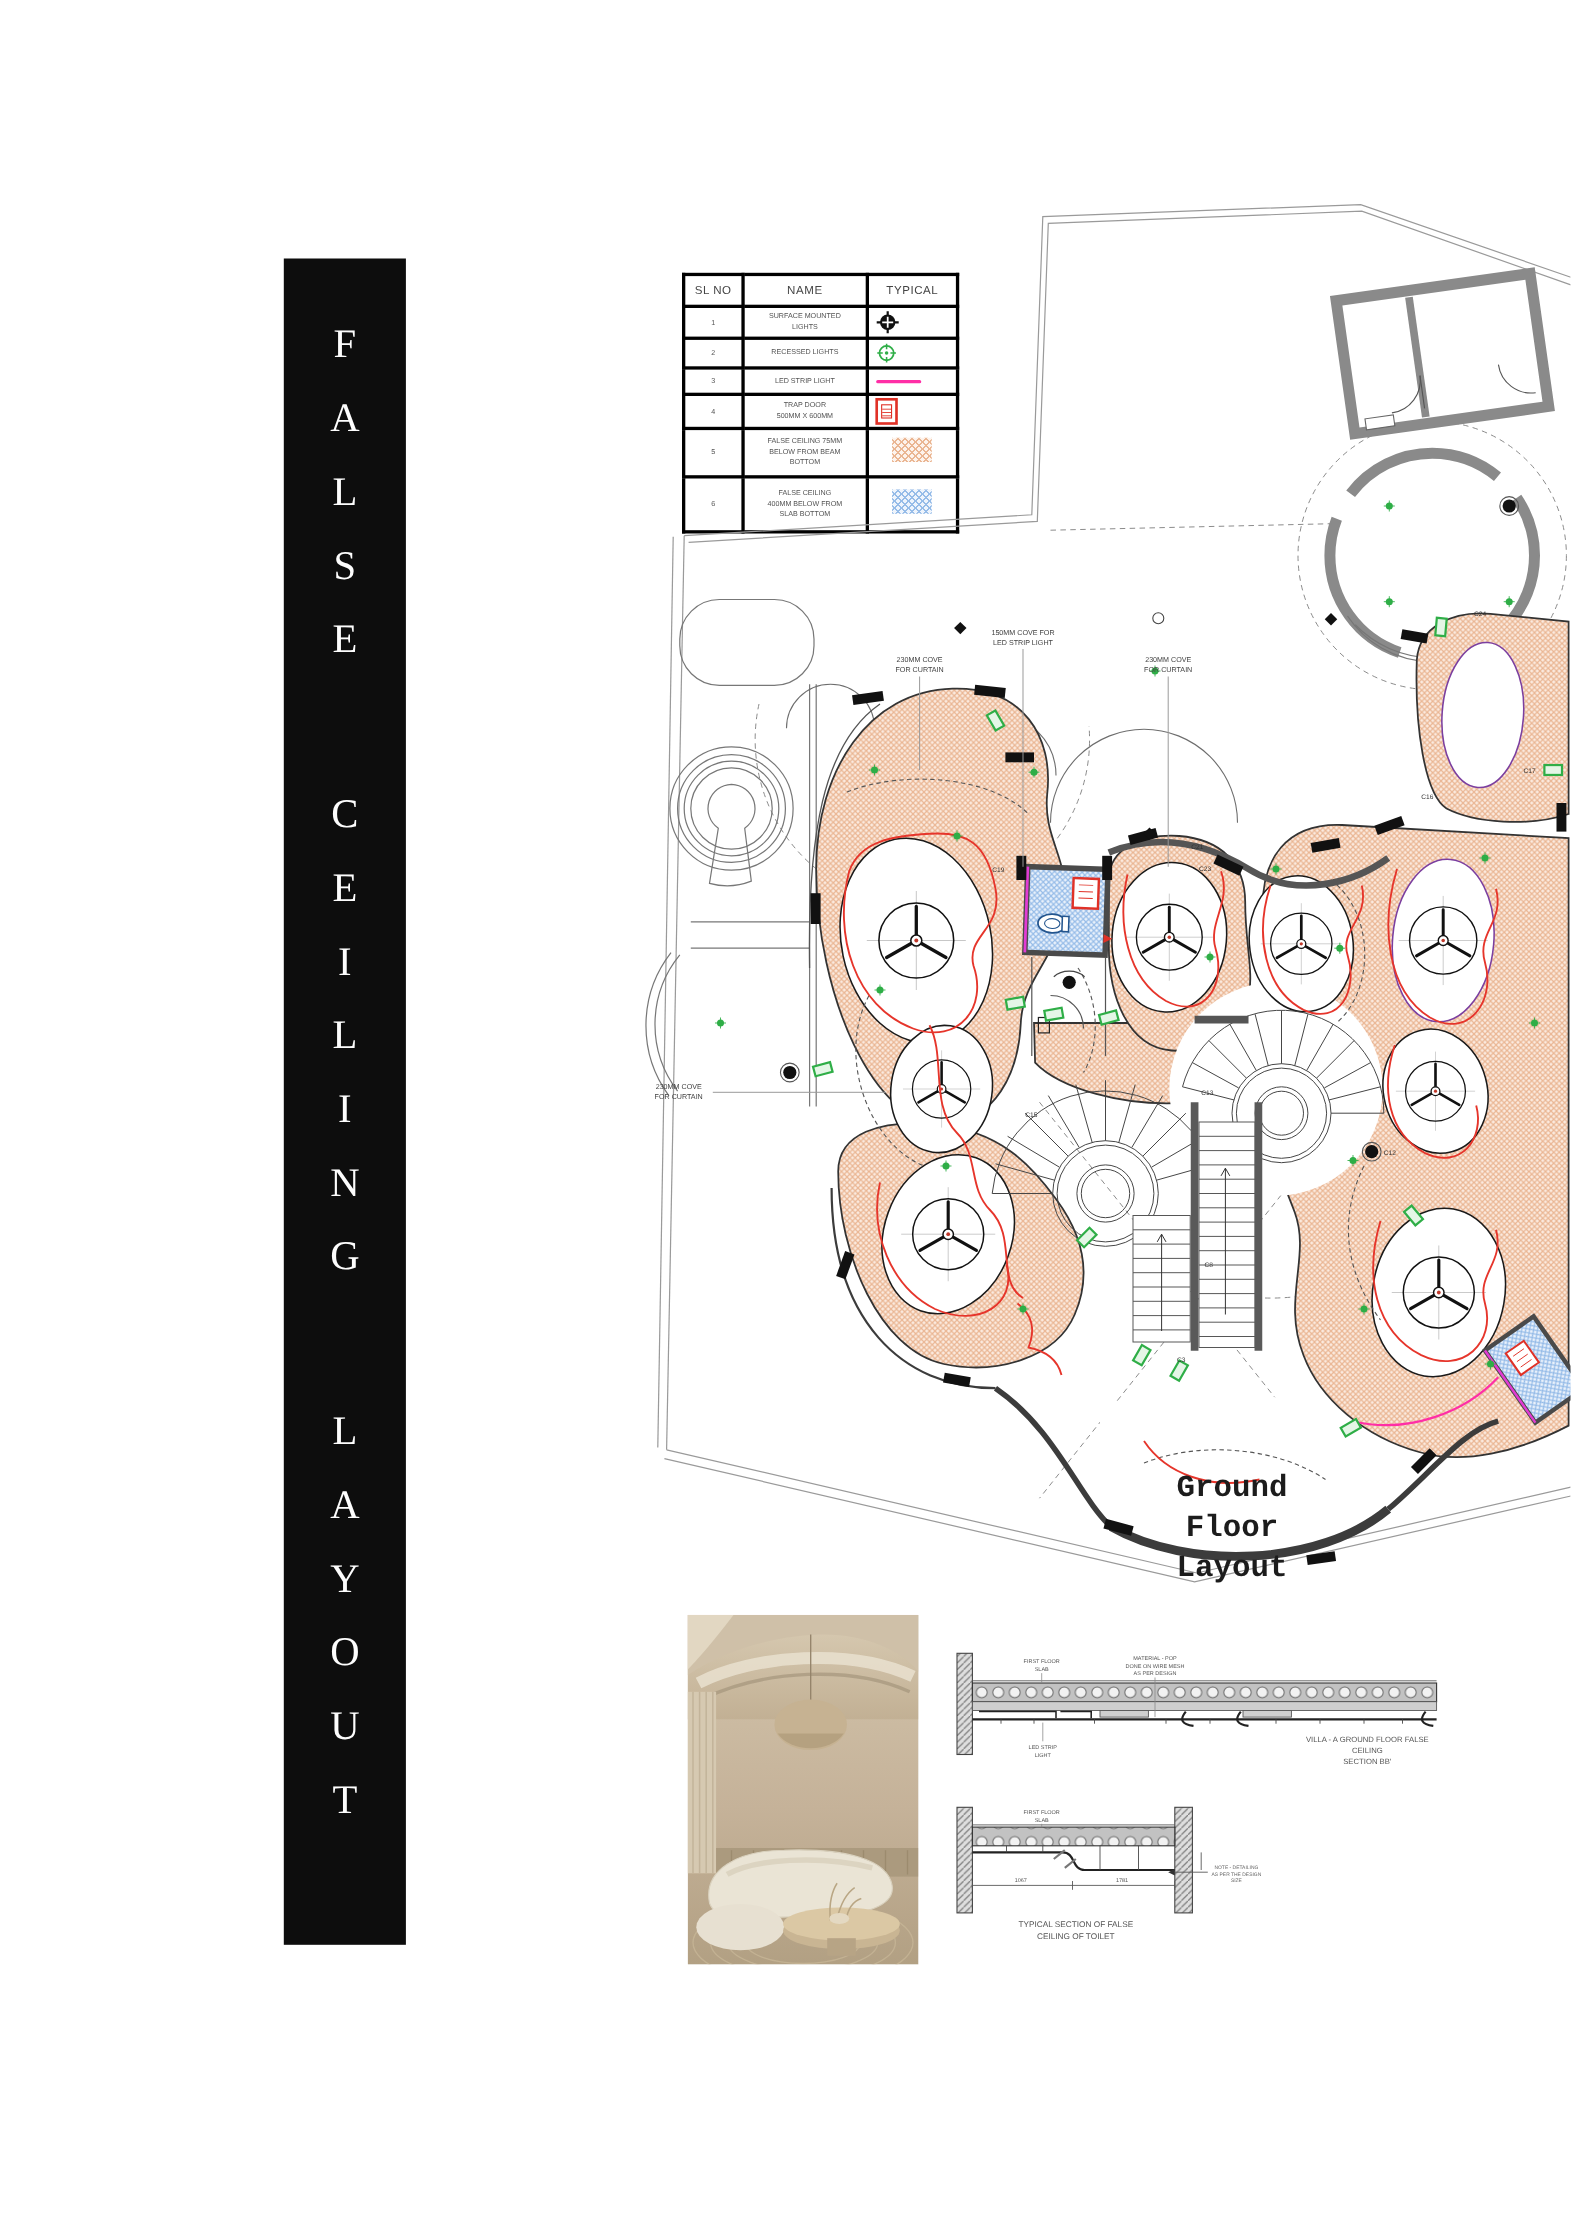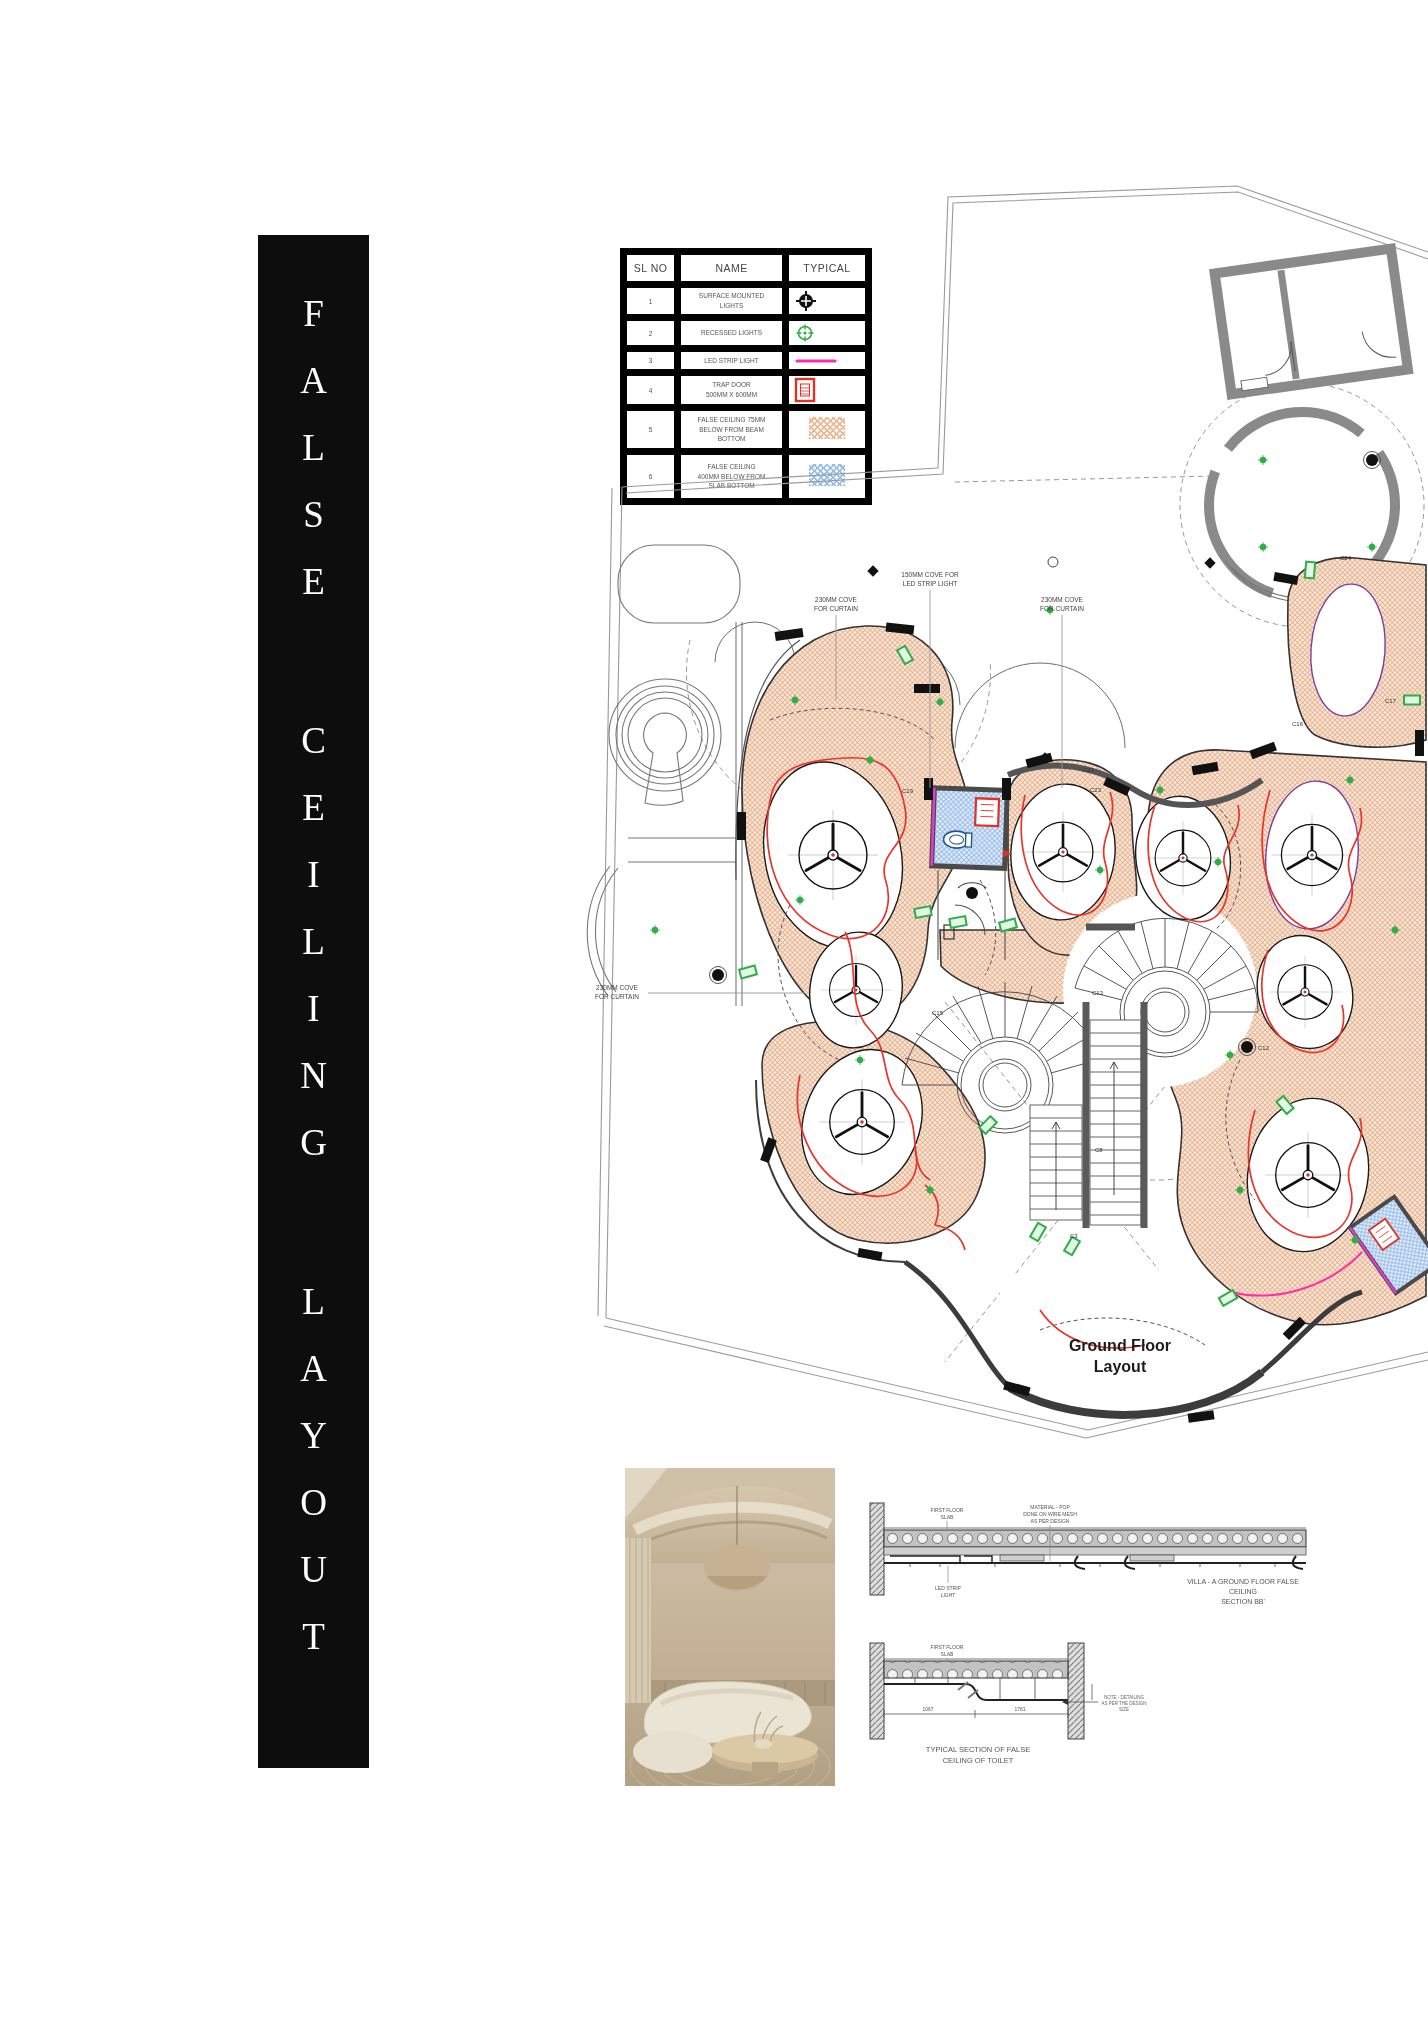--- a/index.html
+++ b/index.html
@@ -7,32 +7,32 @@
          font-family:"Liberation Sans",sans-serif;color:#333;}
   
   #banner{position:absolute;left:258px;top:235px;width:111px;height:1533px;background:#0d0d0d;
           display:flex;flex-direction:column;align-items:center;padding-top:58px;box-sizing:border-box;
           row-gap:92px;}
   .banner-word{writing-mode:vertical-rl;text-orientation:upright;color:#fdfdfd;
                font-family:"Liberation Serif",serif;font-size:37px;letter-spacing:26px;line-height:1;}
   
   #legend{position:absolute;left:620px;top:248px;width:252px;border-collapse:collapse;
           background:#fff;}
-  #legend td,#legend th{border:7px solid #000000;text-align:center;vertical-align:middle;padding:1px 5px;}
+  #legend td,#legend th{border:3px solid #000000;text-align:center;vertical-align:middle;padding:1px 5px;}
   #legend th{font-size:10.5px;font-weight:normal;color:#444;height:24px;letter-spacing:.5px;}
   #legend td.no{width:48px;font-size:6.5px;color:#555;}
   #legend td.nm{width:120px;font-size:6.5px;color:#555;white-space:pre-line;line-height:1.5;}
   #legend td.sy{width:76px;}
   .r1{height:28px}.r2{height:24px}.r3{height:24px}.r4{height:28px}.r5{height:44px}.r6{height:50px}
   .swatch{display:inline-block;width:36px;height:22px;
      background:repeating-linear-gradient(45deg,var(--hc) 0 1.5px,transparent 1.5px 4.5px),
                 repeating-linear-gradient(-45deg,var(--hc) 0 1.5px,transparent 1.5px 4.5px),var(--hb);}
   
   #plan-title{position:absolute;left:1020px;top:1336px;width:200px;text-align:center;
-     font-family:Liberation Sans, sans-serif;font-weight:700;font-size:16px;color:#1c1c1c;line-height:1.3;}
+     font-family:Liberation Mono, monospace;font-weight:700;font-size:28px;color:#1c1c1c;line-height:1.3;}
   
   #photo{position:absolute;left:625px;top:1468px;width:210px;height:318px;overflow:hidden;
          box-shadow:0 0 0 1px #e4e0d8 inset;}
   svg{display:block;}
   .tiny{font-size:6.5px;fill:#444;}
   .col{font-size:6px;fill:#333;}
 </style>
 </head>
 <body>
 

